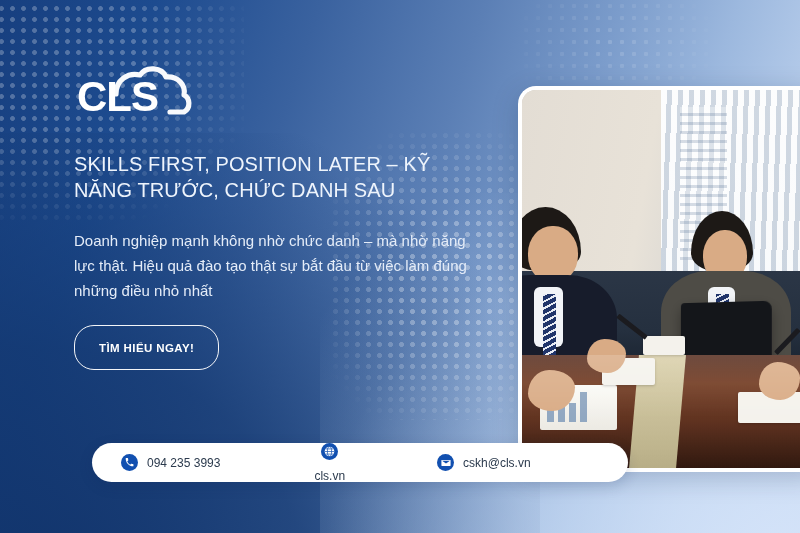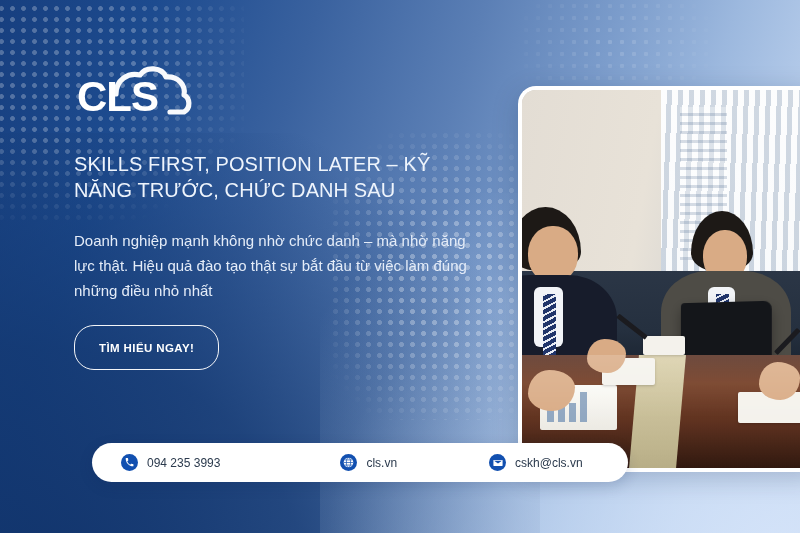--- a/index.html
+++ b/index.html
@@ -264,21 +264,21 @@
     display: flex;
     align-items: center;
     gap: 9px;
     color: #2b3a4d;
     font-size: 12px;
     font-weight: 500;
     white-space: nowrap;
     cursor: pointer;
   }
   .ci-phone { margin-left: 29px; }
-  .ci-web   { margin-left: 120px; }
+  .ci-web   { margin-left: 94px; flex-direction: column; }
   .ci-mail  { margin-left: 92px; justify-content: center; }
   .ci-icon {
     width: 17px; height: 17px;
     border-radius: 50%;
     background: #1250b0;
     display: flex; align-items: center; justify-content: center;
     flex: 0 0 auto;
   }
   .ci-icon svg { display: block; }
 </style>

